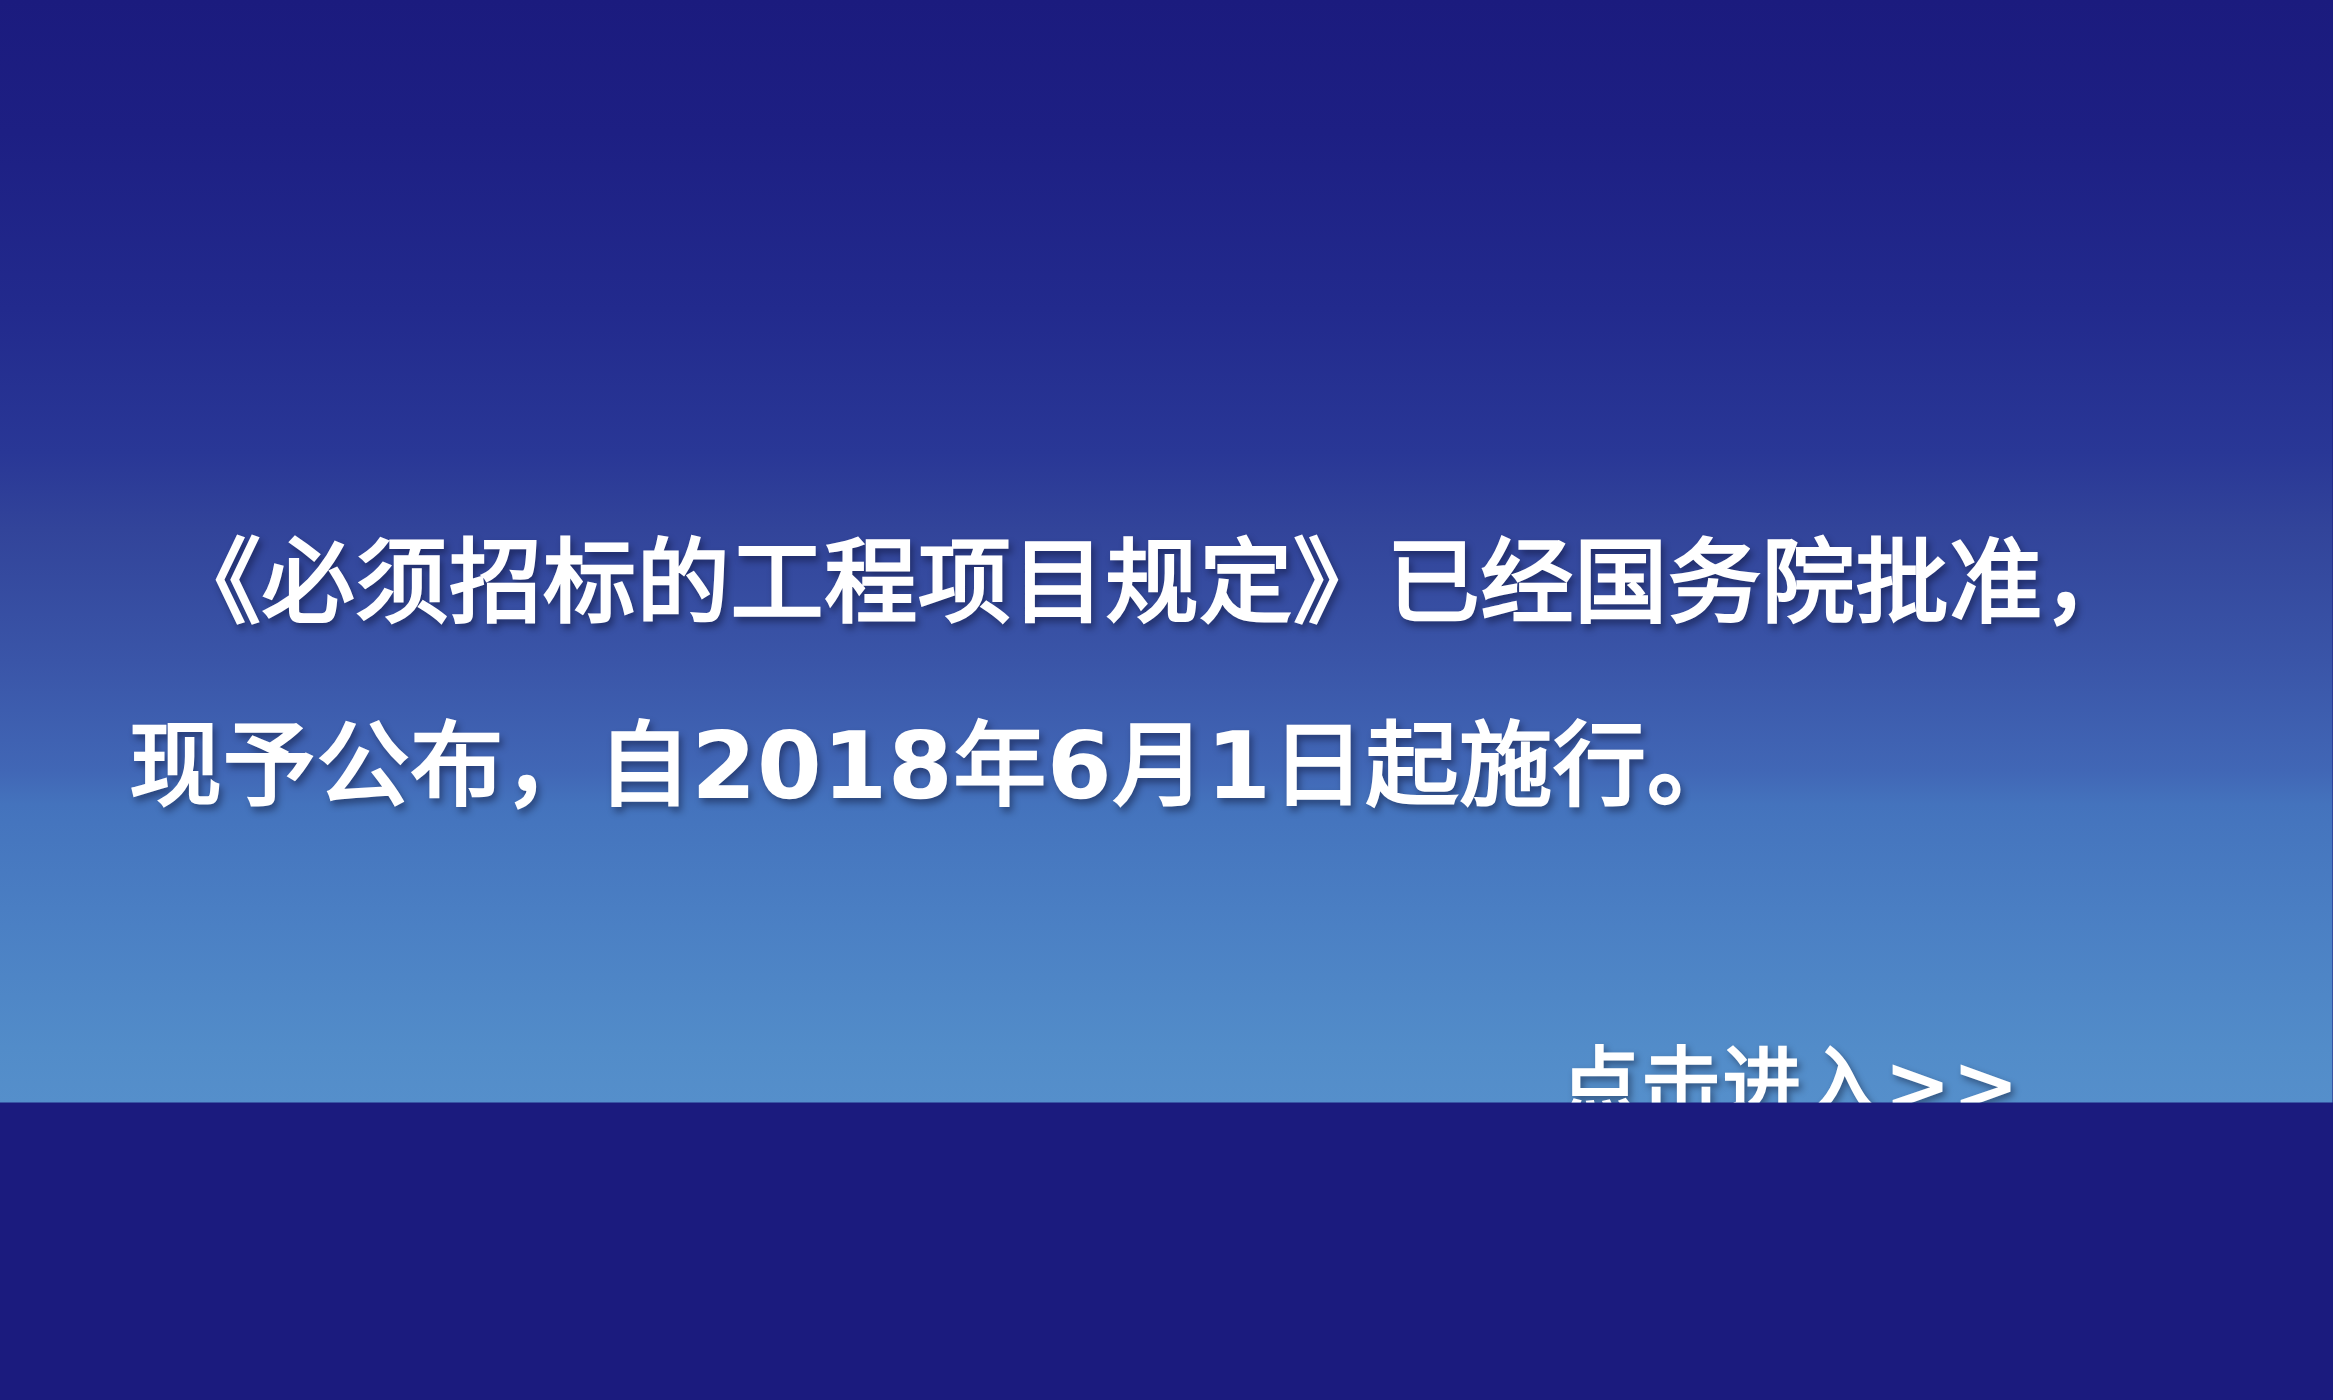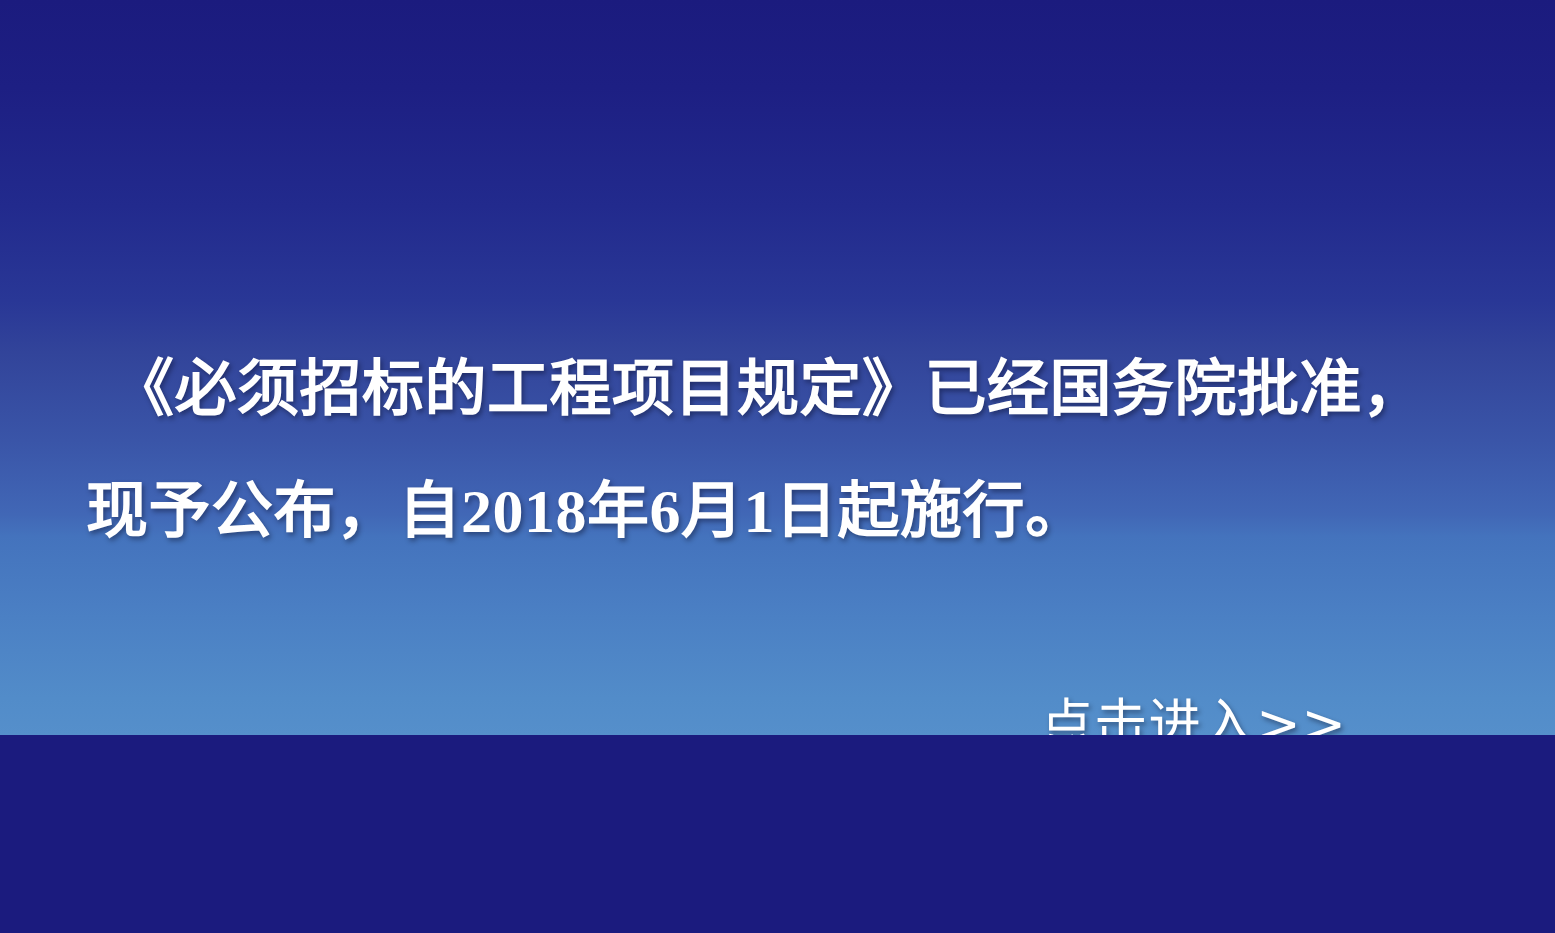--- a/index.html
+++ b/index.html
@@ -59,39 +59,38 @@
     display: block;
     height: 122px;
   }
 
   .headline-line.line-1 {
     padding-left: 26px;
   }
 
   .headline-line.line-2 {
     padding-left: 0;
-    font-family: Liberation Serif, serif;
   }
 
   
   .cta-wrap {
     position: absolute;
     left: 0;
     top: 688px;
     width: 1555px;
     text-align: right;
     padding-right: 208px;
     box-sizing: border-box;
   }
 
   .cta-link {
     display: inline-block;
     color: #ffffff;
     font-size: 53px;
-    font-weight: 400;
+    font-weight: 700;
     line-height: 72px;
     letter-spacing: 1px;
     white-space: nowrap;
     cursor: pointer;
     text-decoration: none;
     text-shadow: 2px 3px 5px rgba(0, 0, 20, 0.40);
   }
 </style>
 </head>
 <body>

